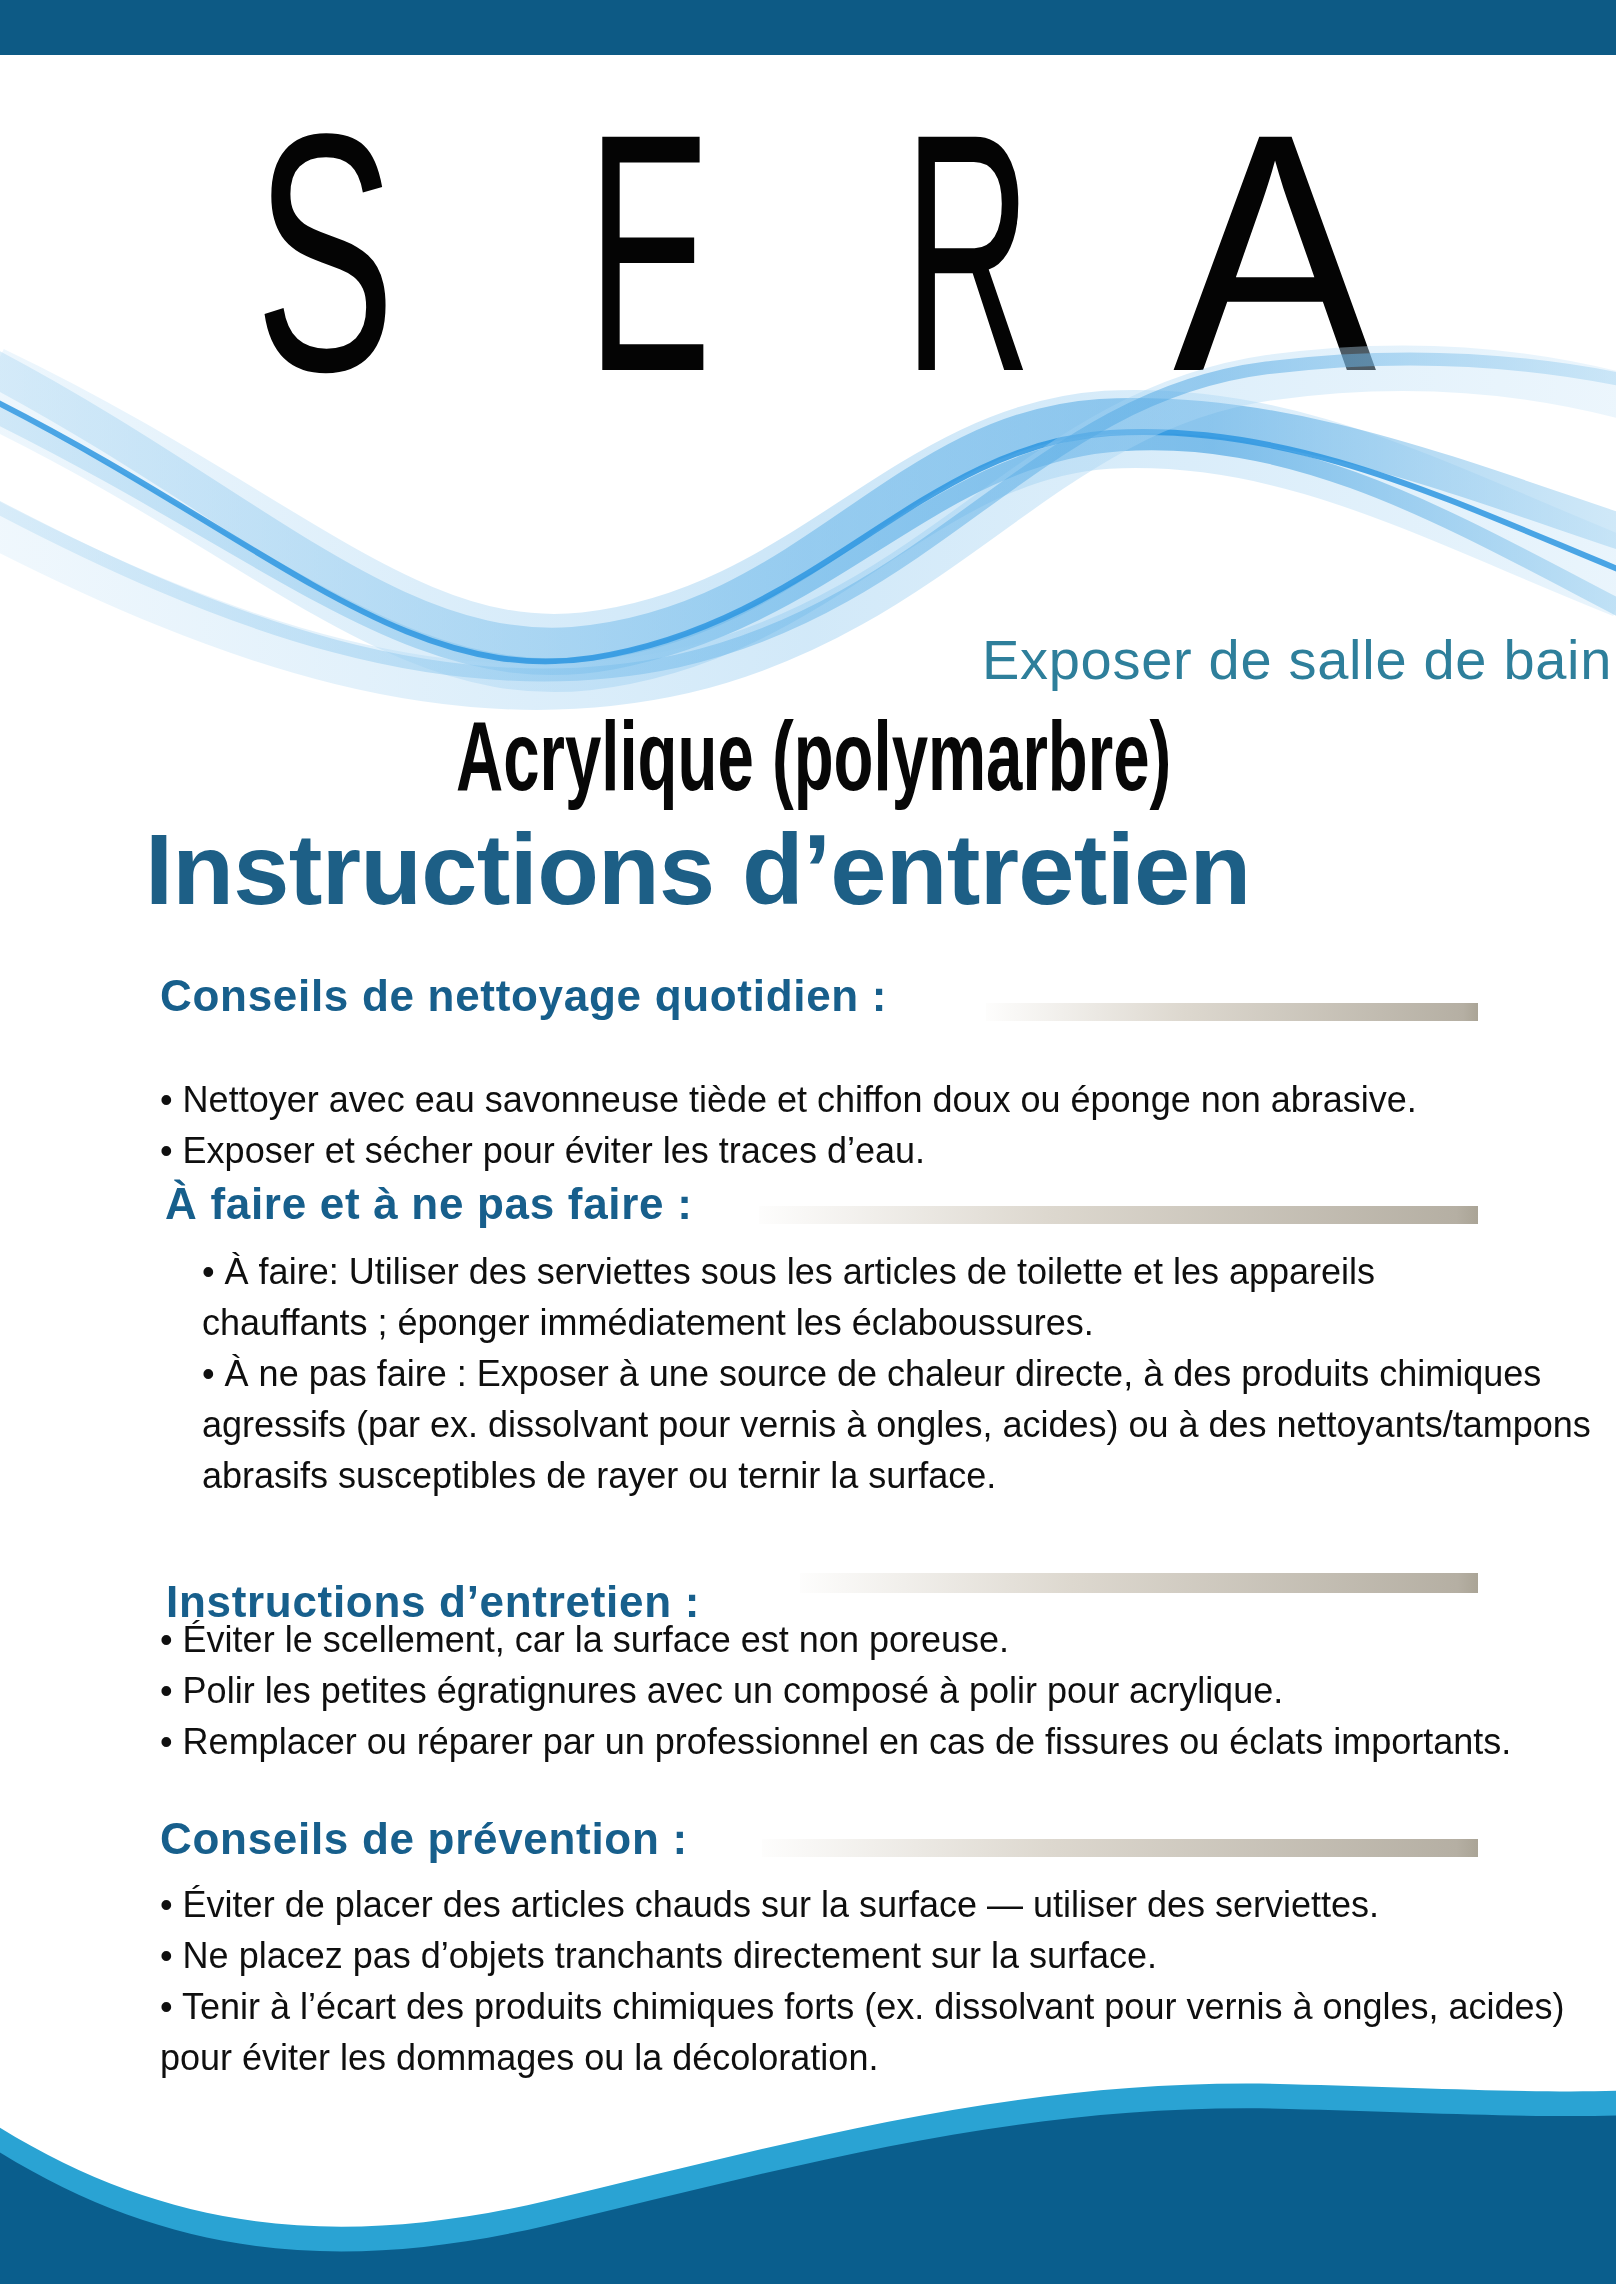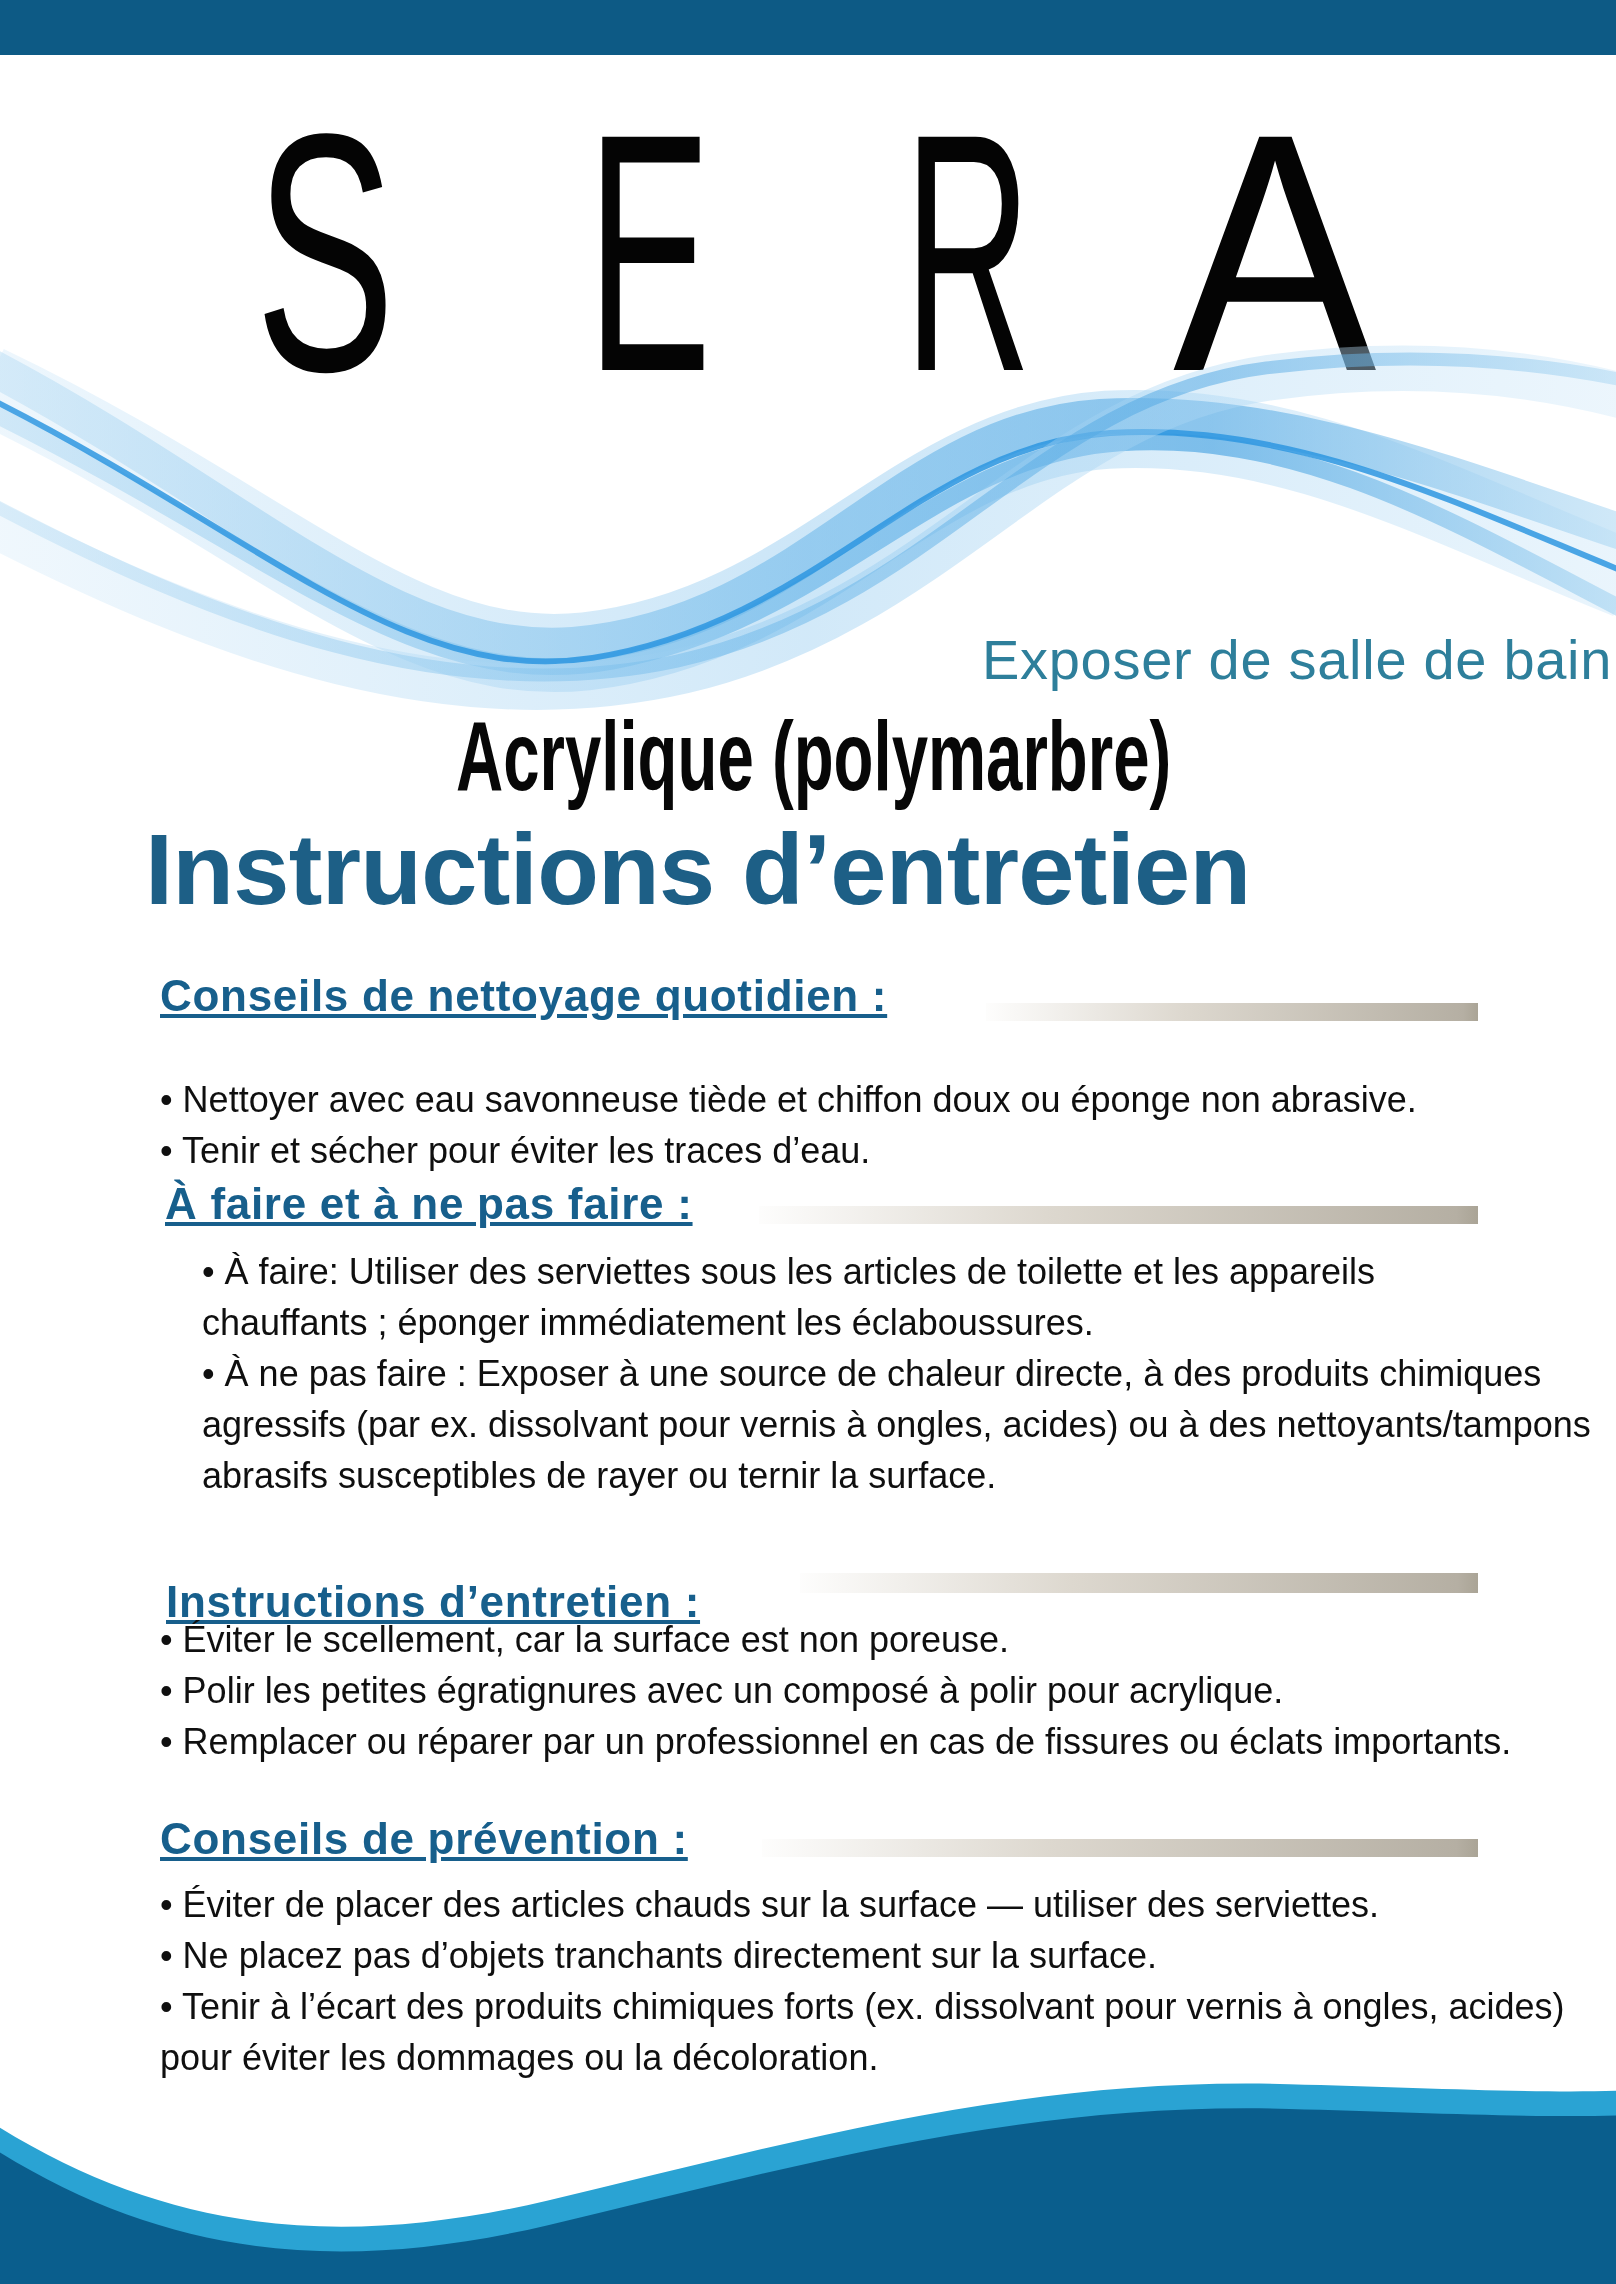--- a/index.html
+++ b/index.html
@@ -40,21 +40,21 @@
   }
   .main-title{
     position:absolute;top:814px;left:145px;
     font-size:101px;line-height:1.1;font-weight:bold;color:#1d5f86;
     letter-spacing:-0.7px;white-space:nowrap;
   }
   
   .section-heading{
     position:absolute;
     font-size:44px;line-height:1.1;font-weight:bold;color:#175f8c;
-    letter-spacing:0.7px;white-space:nowrap;text-decoration:underline;
+    letter-spacing:0.7px;white-space:nowrap;
   }
   .h-s1{left:160px;top:972px;}
   .h-s2{left:165px;top:1180px;}
   .h-s3{left:166px;top:1550px;margin-top:28px;}
   .h-s4{left:160px;top:1815px;}
   .rule{
     position:absolute;height:17.6px;
     background:linear-gradient(to right,rgba(244,242,238,0.15),#ddd8cf 40%,#b5afa3 97%,#aaa496);
   }
   .r-s1{left:986px;top:1003px;width:492px;}
@@ -110,21 +110,21 @@
   <div class="tagline">Exposer de salle de bain</div>
 
   <div class="subtitle">Acrylique (polymarbre)</div>
 
   <div class="main-title">Instructions d’entretien</div>
 
   <div class="section-heading h-s1">Conseils de nettoyage quotidien :</div>
   <div class="rule r-s1"></div>
   <div class="lines b-s1">
     <div>• Nettoyer avec eau savonneuse tiède et chiffon doux ou éponge non abrasive.</div>
-    <div>• Tenir et sécher pour éviter les traces d’eau.</div>
+    <div>• Exposer et sécher pour éviter les traces d’eau.</div>
   </div>
 
   <div class="section-heading h-s2">À faire et à ne pas faire :</div>
   <div class="rule r-s2"></div>
   <div class="lines b-s2">
     <div>• À faire: Utiliser des serviettes sous les articles de toilette et les appareils</div>
     <div>chauffants ; éponger immédiatement les éclaboussures.</div>
     <div>• À ne pas faire : Exposer à une source de chaleur directe, à des produits chimiques</div>
     <div>agressifs (par ex. dissolvant pour vernis à ongles, acides) ou à des nettoyants/tampons</div>
     <div>abrasifs susceptibles de rayer ou ternir la surface.</div>

